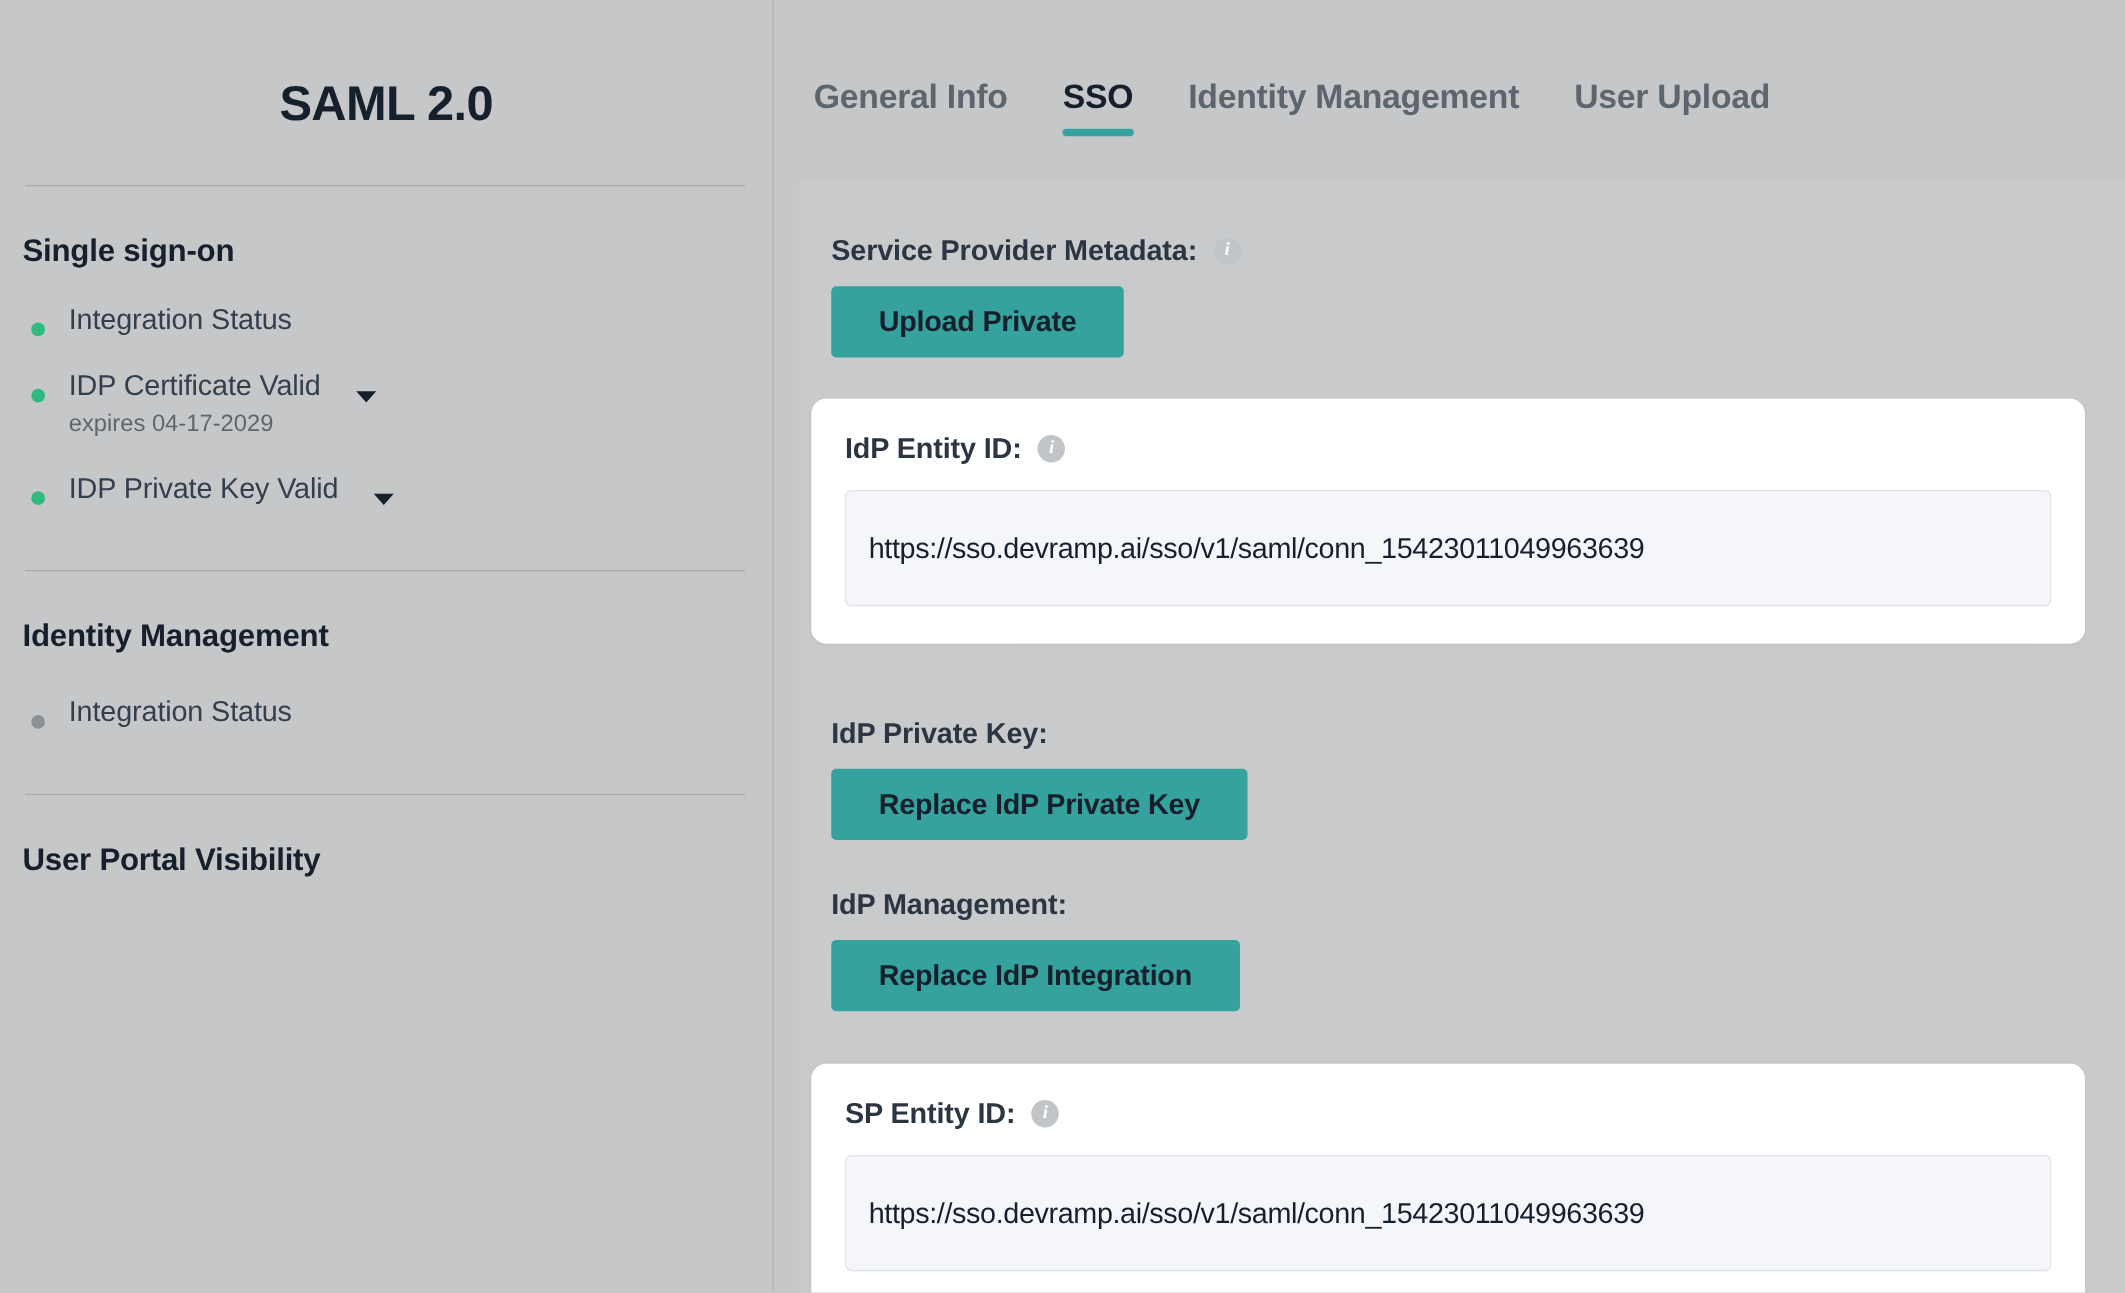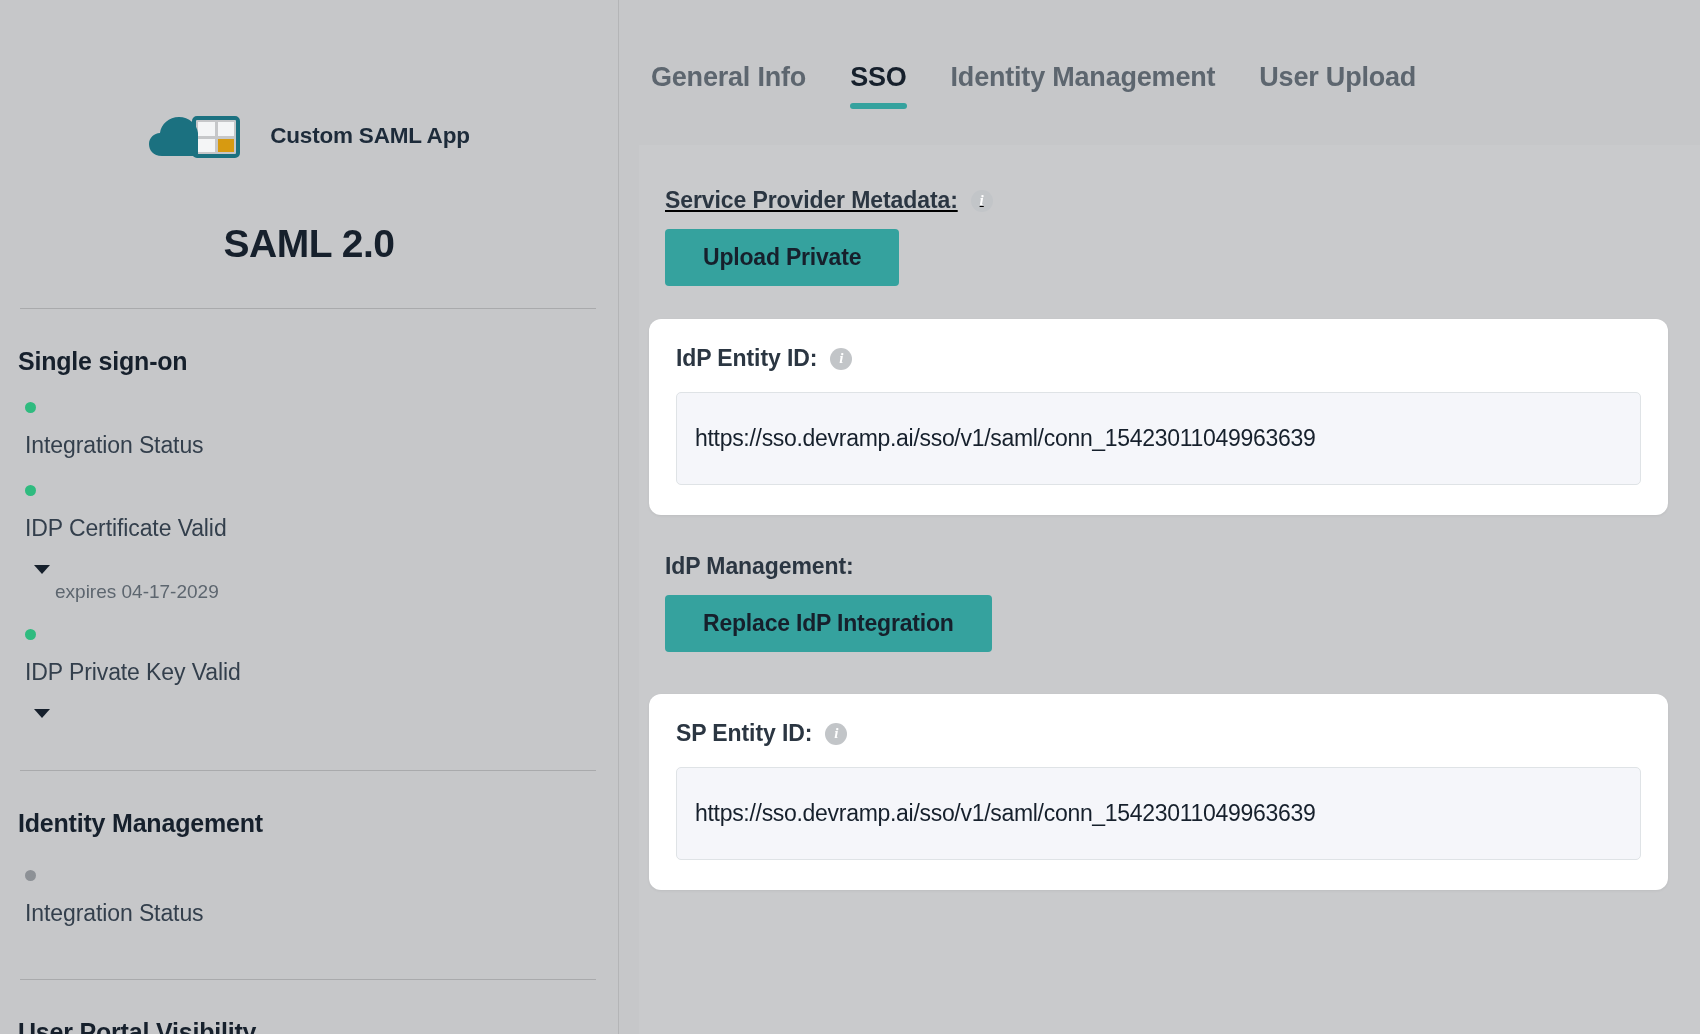--- a/index.html
+++ b/index.html
@@ -31,22 +31,22 @@
   .app-title {
     margin-top: 62px; text-align: center;
     font-size: 39px; font-weight: 700; color: #16202c; letter-spacing: -0.5px;
   }
   .divider { height: 1px; background: #a9aaac; margin: 42px 22px 0 20px; }
   .section-title {
     font-size: 25px; font-weight: 700; color: #16202c;
     margin: 38px 0 0 18px; letter-spacing: -0.2px;
   }
   .nav-item {
-    display: flex; align-items: flex-start;
-    margin-left: 25px; margin-top: 26px; gap: 19px; flex-direction: column;
+    display: flex; align-items: flex-end;
+    margin-left: 25px; margin-top: 26px; gap: 19px;
   }
   .dot { width: 11px; height: 11px; border-radius: 50%; flex: 0 0 11px; }
   .dot.green { background: #2fbb7f; }
   .dot.gray  { background: #8d9196; }
   .nav-label { font-size: 23px; color: #333f4c; letter-spacing: -0.1px; white-space: nowrap; }
   .chev {
     width: 0; height: 0; margin-left: 9px; margin-top: 4px;
     border-left: 8px solid transparent; border-right: 8px solid transparent;
     border-top: 9px solid #16202c;
   }
@@ -102,33 +102,20 @@
   .mt-58 { margin-top: 58px; }
   .mt-38 { margin-top: 38px; }
 </style>
 </head>
 <body>
 
 <div id="app">
 
   <aside class="sidebar">
 
-    <div class="logo-row">
-      <span class="logo-mark">
-        <svg width="108" height="48" viewBox="0 0 108 48">
-          <path d="M14 44 C5 44 1 38 1 32 C1 26 6 21 12 21 C13 12 21 5 31 5 C41 5 49 12 50 21 L50 44 Z" fill="#1b7180"></path>
-          <rect x="46" y="6" width="44" height="38" rx="3" fill="none" stroke="#1b7180" stroke-width="4"></rect>
-          <rect x="50" y="10" width="17" height="14" fill="#f4f5f6"></rect>
-          <rect x="70" y="10" width="16" height="14" fill="#f4f5f6"></rect>
-          <rect x="50" y="27" width="17" height="13" fill="#f4f5f6"></rect>
-          <rect x="70" y="27" width="16" height="13" fill="#d79a11"></rect>
-        </svg>
-      </span>
-      <span class="logo-name">Custom SAML App</span>
-    </div>
 
     <h1 class="app-title">SAML 2.0</h1>
 
     <div class="divider"></div>
 
     <h2 class="section-title">Single sign-on</h2>
 
     <div class="nav-item">
       <span class="dot green"></span>
       <span class="nav-label">Integration Status</span>
@@ -174,36 +161,42 @@
       <div class="tab">
         <span class="tab-label">Identity Management</span>
       </div>
       <div class="tab">
         <span class="tab-label">User Upload</span>
       </div>
     </nav>
 
     <section class="panel">
 
-      <div class="block" style="padding-top:42px;text-decoration:underline;">
+      <div class="block" style="padding-top:42px;">
         <div class="field-label-row">
           <span class="field-label">Service Provider Metadata:</span>
           <span class="info-icon">i</span>
         </div>
         <button class="btn">Upload Private</button>
       </div>
 
       <div class="card" style="margin:33px 32px 0 10px;">
         <div class="field-label-row">
           <span class="field-label">IdP Entity ID:</span>
           <span class="info-icon">i</span>
         </div>
         <input class="text-input" type="text" value="https://sso.devramp.ai/sso/v1/saml/conn_15423011049963639" style="">
       </div>
 
+      <div class="block mt-58">
+        <div class="field-label-row">
+          <span class="field-label">IdP Private Key:</span>
+        </div>
+        <button class="btn">Replace IdP Private Key</button>
+      </div>
 
       <div class="block mt-38">
         <div class="field-label-row">
           <span class="field-label">IdP Management:</span>
         </div>
         <button class="btn">Replace IdP Integration</button>
       </div>
 
       <div class="card" style="margin:42px 32px 0 10px;">
         <div class="field-label-row">

